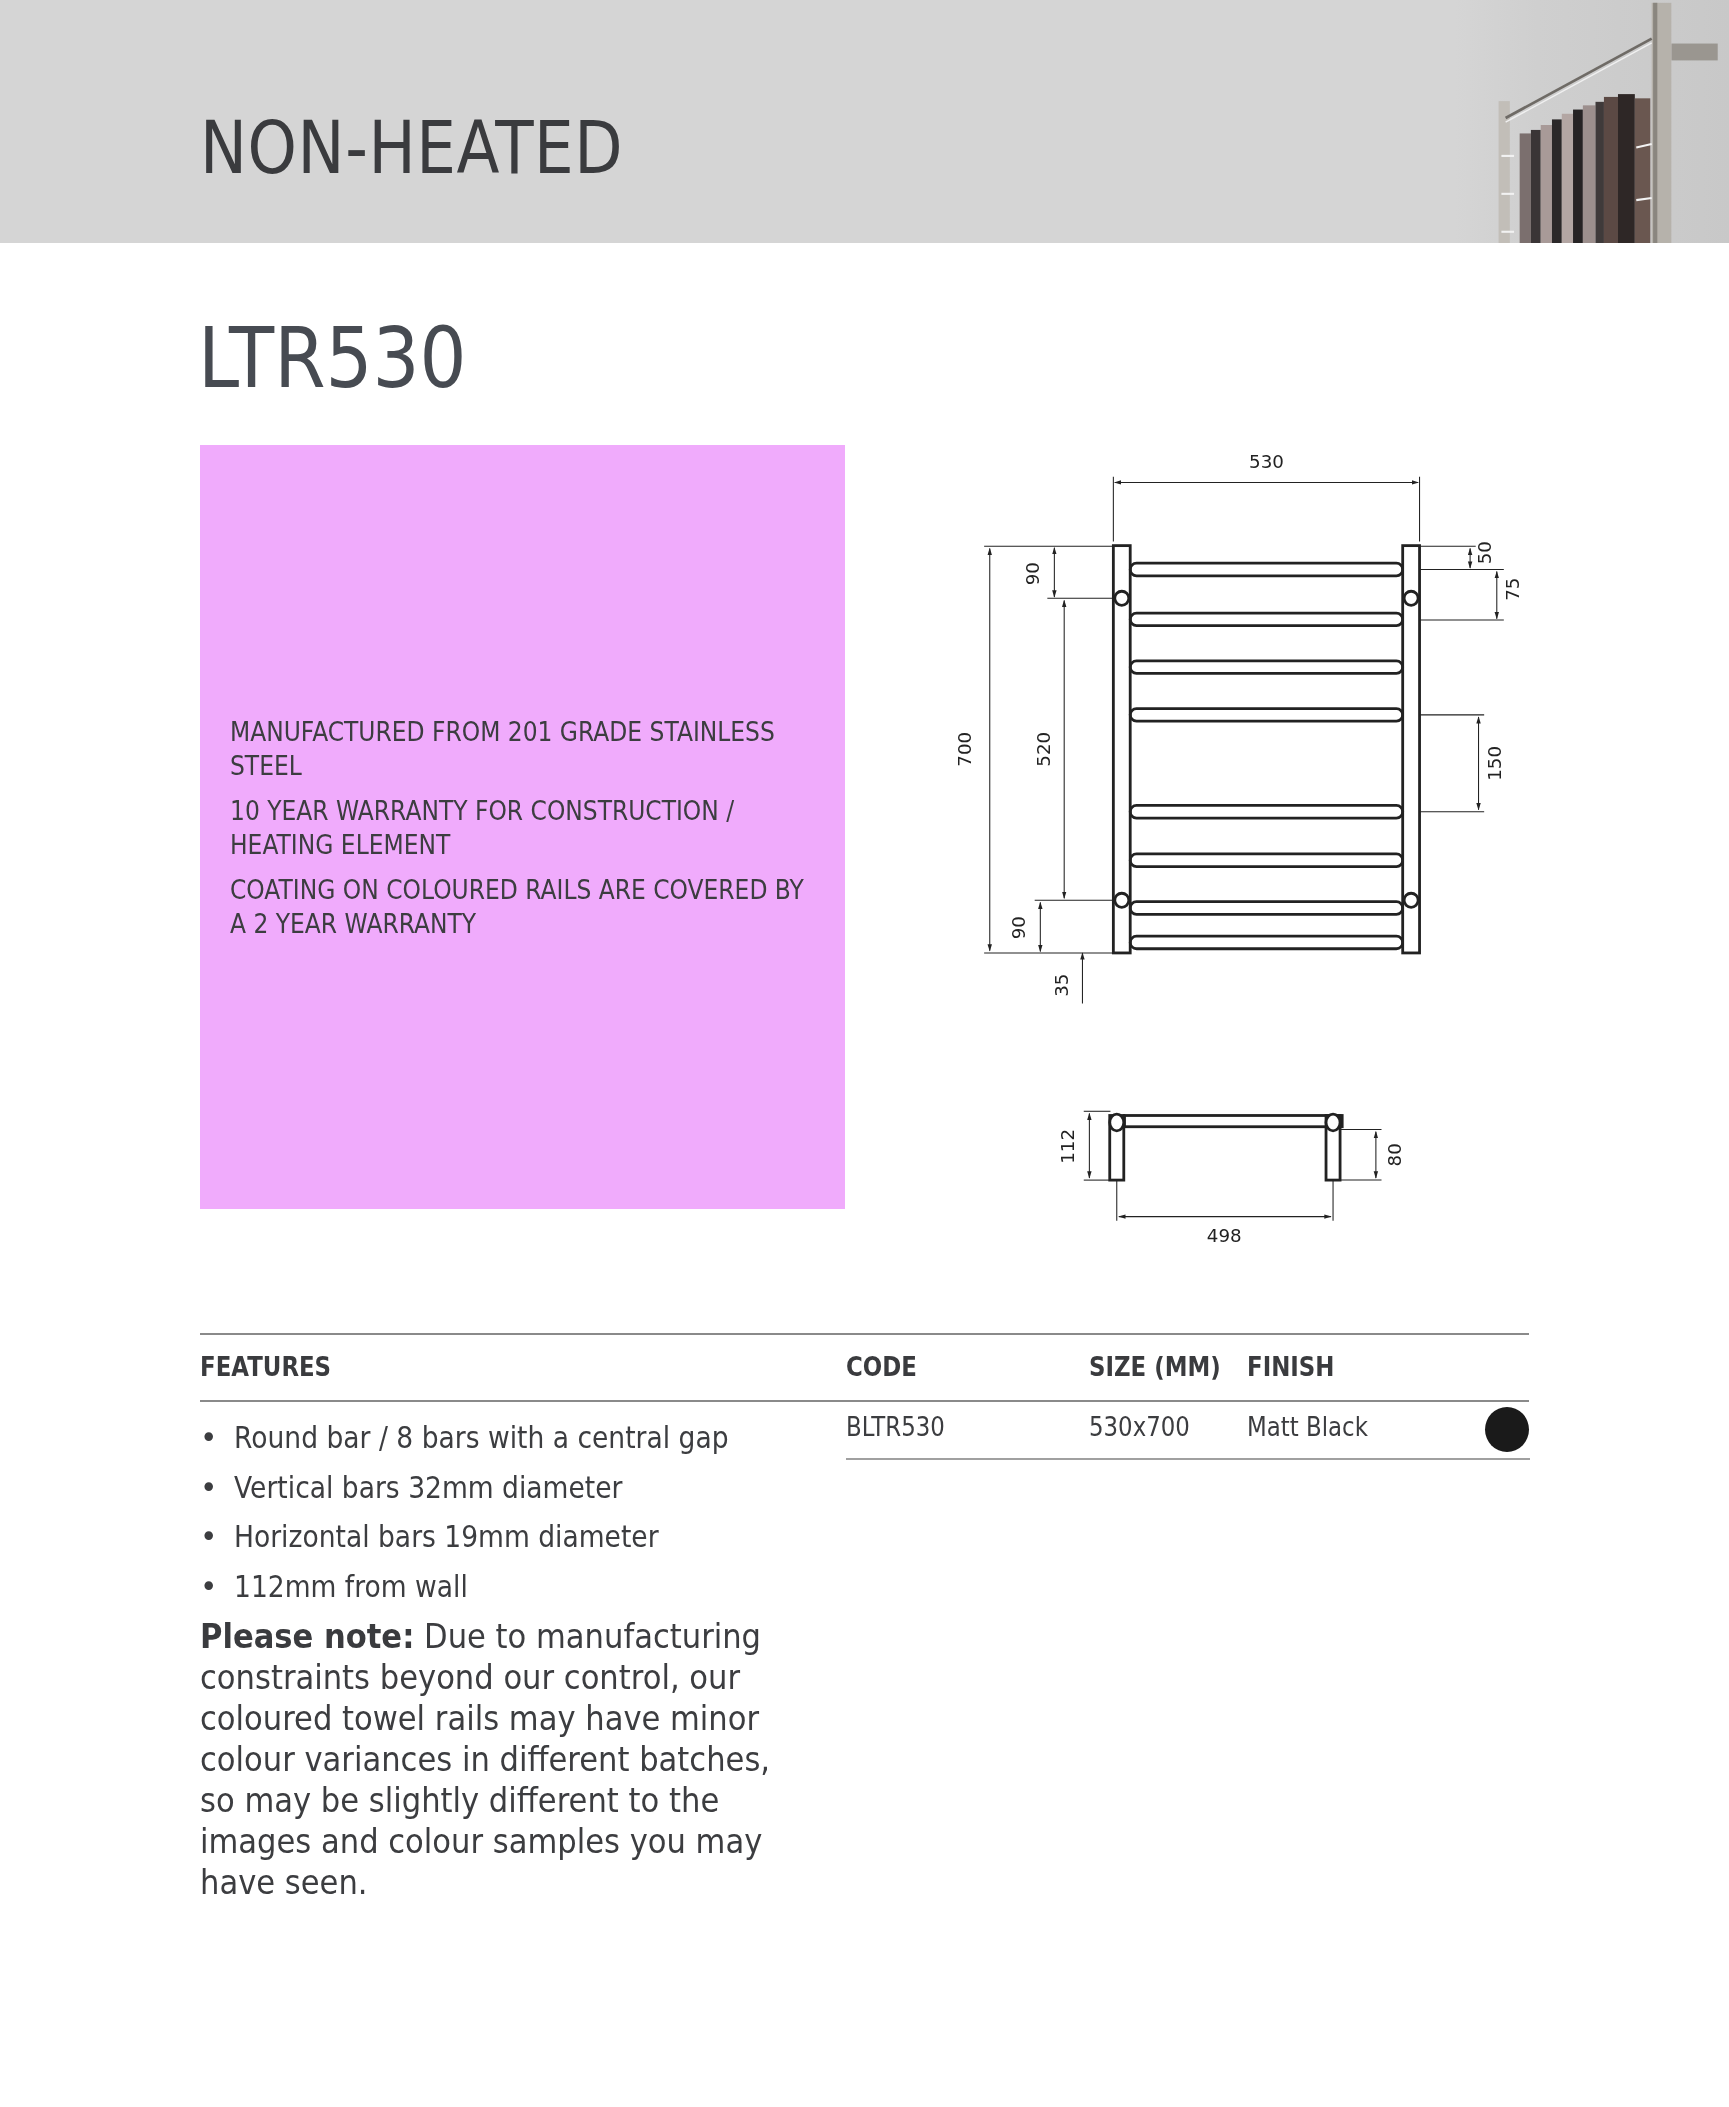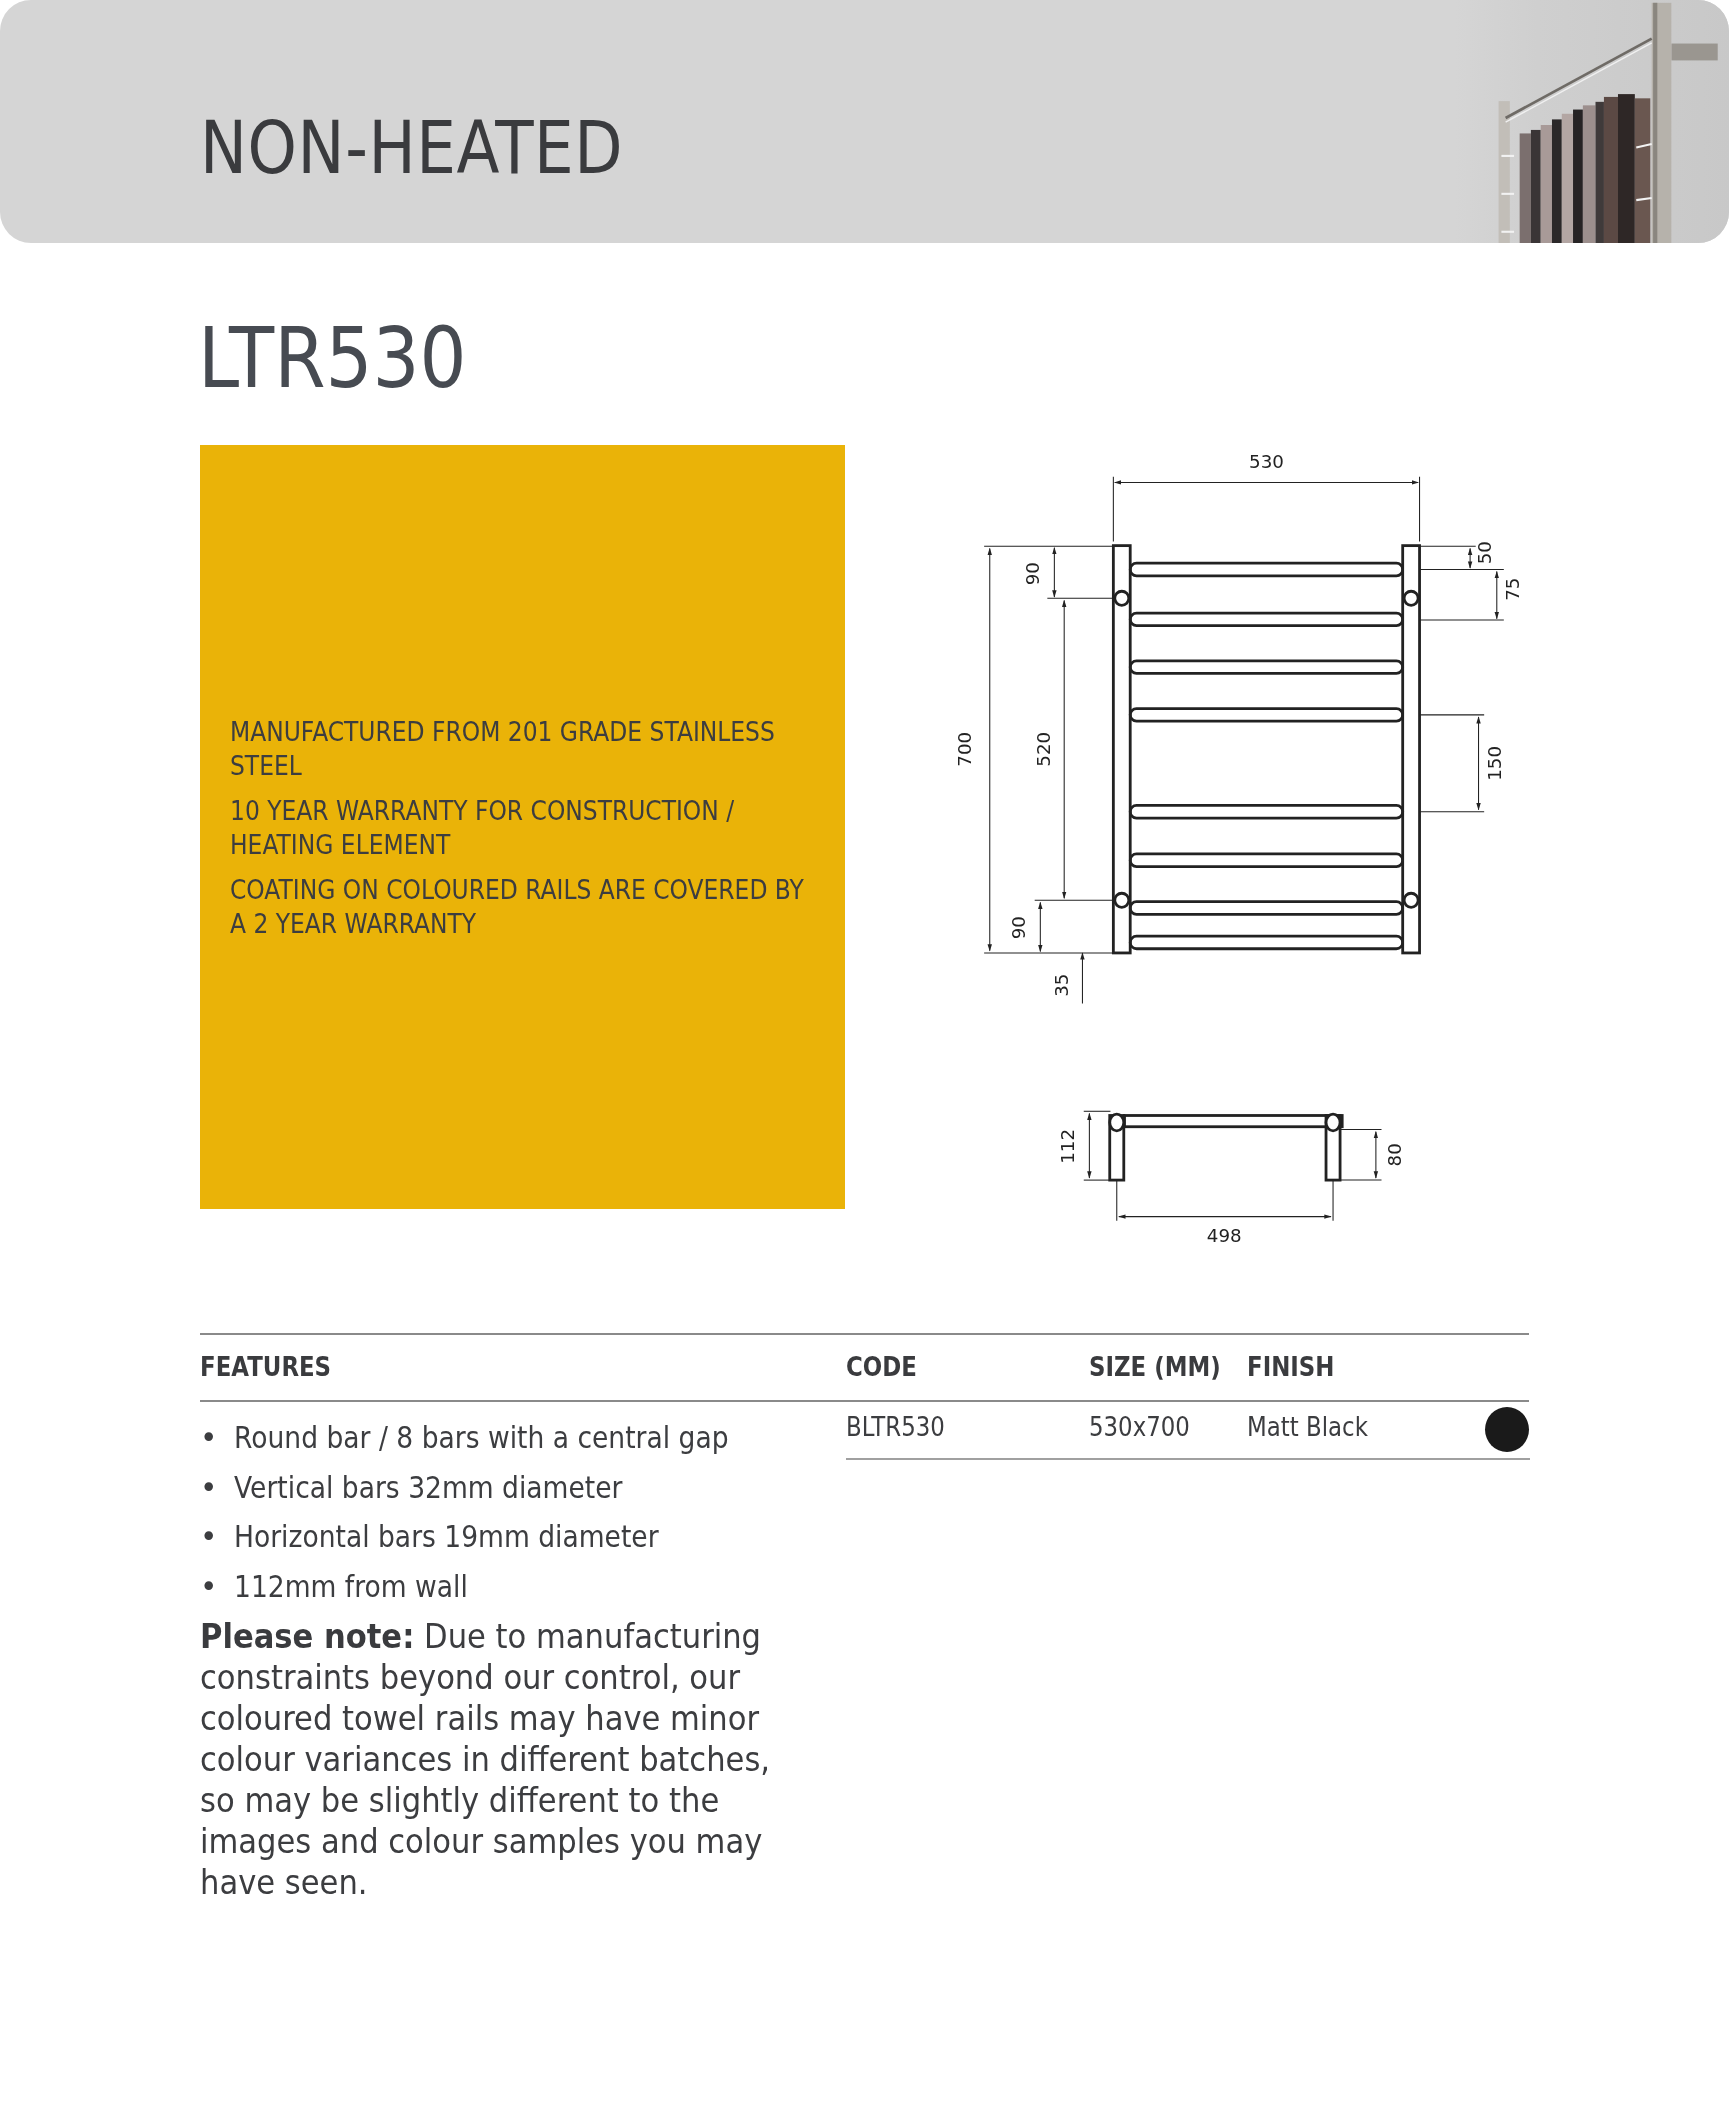--- a/index.html
+++ b/index.html
@@ -1,25 +1,25 @@
 <!DOCTYPE html>
 <html style="font-size:11.2px"><head>
   <meta charset="utf-8">
   <style>
     html, body { margin:0; padding:0; background:#ffffff; }
     body { width:1729px; height:2108px; position:relative; overflow:hidden;
            font-family:"DejaVu Sans", "Liberation Sans", sans-serif; color:#3c3d40; }
-    .banner { position:absolute; left:0; top:0; width:1729px; height:243px; background:#d5d5d5; overflow:hidden;border-radius:31px; }
+    .banner { position:absolute; left:0; top:0; width:1729px; height:243px; background:#d5d5d5; overflow:hidden; }
     .banner-title { position:absolute; left:200px; top:105px; font-size:73px; font-weight:normal;
                     letter-spacing:0.7px; color:#3a3b3e; transform:scaleX(0.86); transform-origin:left top; white-space:nowrap; }
     .banner-photo { position:absolute; right:0; top:0; width:274px; height:243px;
                     background:linear-gradient(90deg, #d5d5d5 0%, #cfcfcf 30%, #c8c8c8 100%); }
     .model-title { position:absolute; left:198px; top:309px; font-size:84px; color:#474b52;
                    transform:scaleX(0.88); transform-origin:left top; white-space:nowrap; }
-    .info-box { position:absolute; left:200px; top:445px; width:645px; height:764px; background:#eab308; }
+    .info-box { position:absolute; left:200px; top:445px; width:645px; height:764px; background:#f0abfc; }
     .info-list { position:absolute; left:29.5px; top:270px; width:590px; margin:0; padding:0; list-style:none; }
     .info-list li { font-size:26px; line-height:34px; color:#3c3d40; margin-bottom:11.2px;
                     transform:scaleX(0.9); transform-origin:left top; width:653px; }
     .diagram-front { position:absolute; left:942px; top:443px; width:618px; height:562px; }
     .diagram-side { position:absolute; left:1040px; top:1086px; width:492px; height:158px; }
     .dim { font-family:"DejaVu Sans", sans-serif; font-size:26px; fill:#222; }
     .rule { position:absolute; left:200px; height:2.1px; background:#8a8a8a; }
     .th { position:absolute; top:1352px; font-size:26px; font-weight:bold; color:#3a3b3e;
           transform:scaleX(0.88); transform-origin:left top; white-space:nowrap; }
     .td { position:absolute; top:1412px; font-size:26px; color:#3c3d40;

